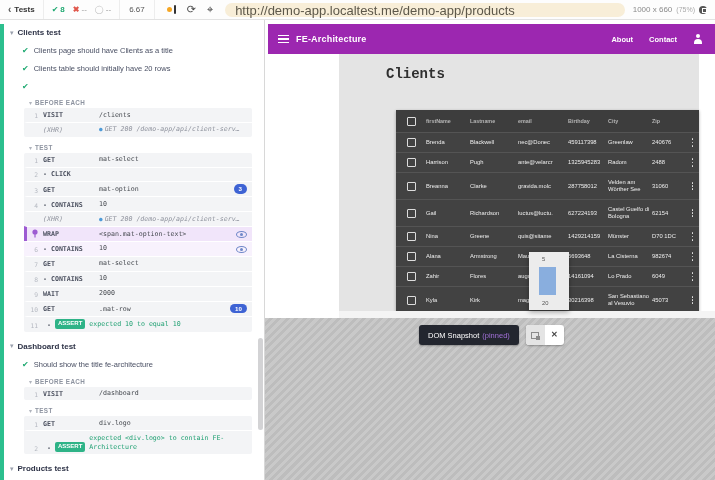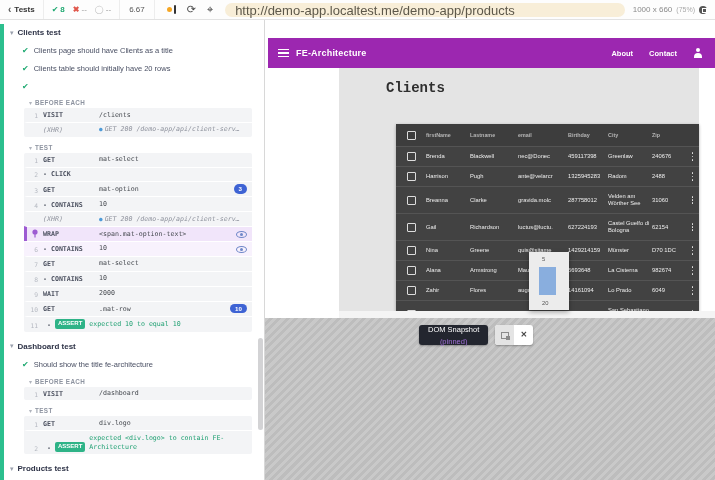--- a/index.html
+++ b/index.html
@@ -65,21 +65,21 @@
   .pin { flex:none; width:16px; display:flex; justify-content:flex-end; padding-right:4px; }
   .pin svg { width:8px; height:9px; }
   .assert-badge { flex:none; background:#2eb387; color:#fff; font-size:6px; font-weight:bold; padding:1px 3px;
     border-radius:2px; margin-right:4px; line-height:1.3; font-family:"Liberation Sans",sans-serif; }
   .assert-text { color:#21a173; }
   .cmd-dash { width:12px; flex:none; text-align:center; font-size:6.6px; font-weight:bold; color:#4a4f5e; font-family:"DejaVu Sans Mono",monospace; }
   .scroll-thumb { position:absolute; right:1px; top:318px; width:5px; height:92px; background:#d3d3d5; border-radius:3px; }
 
   
   .rightpanel { position:absolute; left:264px; top:20px; width:451px; height:460px; background:#fff; border-left:1px solid #d8d8d8; overflow:hidden; }
-  .app-stage { position:absolute; left:3px; top:18px; width:447px; height:296px; background:#fff; }
+  .app-stage { position:absolute; left:3px; top:4px; width:447px; height:296px; background:#fff; }
   .app-header { position:absolute; left:0; top:0; width:447px; height:30px; background:#9c27b0; display:flex; align-items:center; color:#fff; }
   .hamburger { width:11px; margin:0 7px 0 10px; display:flex; flex-direction:column; gap:2px; }
   .hamburger i { height:1.5px; background:#fff; display:block; }
   .brand { font-size:9px; font-weight:bold; letter-spacing:.2px; }
   .app-nav { margin-left:auto; display:flex; align-items:center; gap:16px; padding-right:12px; }
   .nav-link { font-size:7.5px; font-weight:bold; }
   .person-ico { width:10px; height:10px; position:relative; }
   .person-ico::before { content:""; position:absolute; left:3px; top:0; width:4px; height:4px; border-radius:50%; background:#fff; }
   .person-ico::after { content:""; position:absolute; left:1px; top:5px; width:8px; height:5px; border-radius:4px 4px 0 0; background:#fff; }
   .app-content { position:absolute; left:71px; top:30px; width:360px; height:266px; background:#e4e4e4; }
@@ -112,21 +112,21 @@
   .dd-option { flex:none; display:flex; align-items:center; padding-left:13px; font-size:5.8px; color:#555; position:relative; }
   .dd-5 { height:14px; } .dd-10 { height:30px; } .dd-20 { height:14px; }
   .dd-highlight { position:absolute; left:10px; top:1px; width:17px; height:28px; background:#84abdd; opacity:.95; }
   .dd-10 .lbl { visibility:hidden; }
 
   
   .hatch { position:absolute; left:0; top:298px; width:451px; height:162px;
     background:repeating-linear-gradient(135deg,#c9c9c9 0 3px,#bdbdbd 3px 6px); }
   .snap-bar { position:absolute; left:154px; top:305px; display:flex; align-items:center; gap:7px; }
   .snap-pill { background:#23262f; border-radius:3px; height:20px; display:flex; align-items:center; padding:0 9px;
-    color:#fff; font-size:7.5px; gap:3px; box-shadow:0 1px 2px rgba(0,0,0,.3);flex-direction:column; }
+    color:#fff; font-size:7.5px; gap:3px; box-shadow:0 1px 2px rgba(0,0,0,.3); }
   .snap-pinned { color:#a06fd6; }
   .snap-btns { background:#fff; border-radius:3px; height:20px; display:flex; overflow:hidden; box-shadow:0 1px 2px rgba(0,0,0,.3); }
   .snap-btn { width:19px; display:flex; align-items:center; justify-content:center; }
   .snap-btn.hitbox { background:#e4e4e4; }
   .hitbox-ico { width:8px; height:7px; border:1px solid #8a8a8a; position:relative; }
   .hitbox-ico::after { content:""; position:absolute; right:-2px; bottom:-2px; width:4px; height:4px; background:#8a8a8a; }
   .close-ico { font-size:8px; font-weight:bold; color:#444; line-height:1; }
 </style>
 </head>
 <body>

